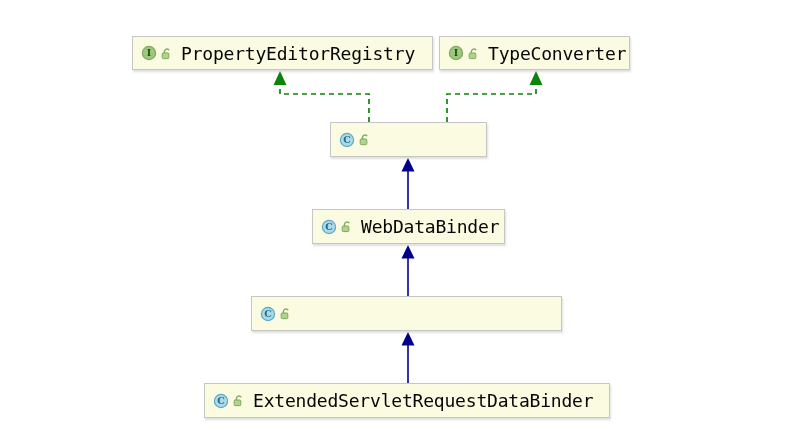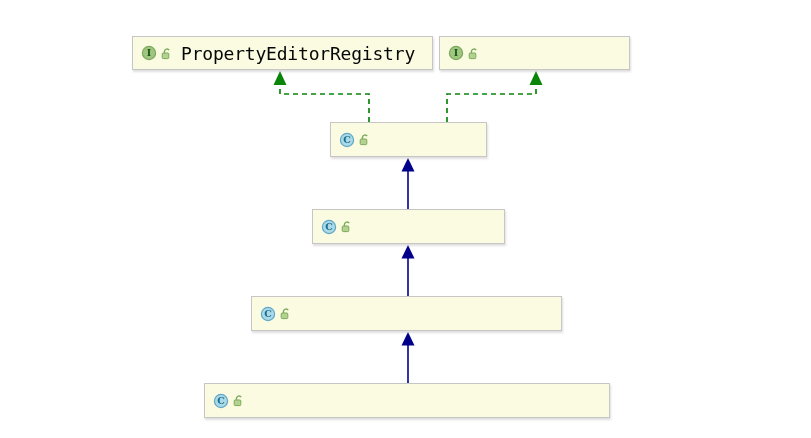--- a/index.html
+++ b/index.html
@@ -123,20 +123,21 @@
           <circle class="if-circle" cx="8" cy="8" r="6.6"></circle>
           <text class="if-letter" x="8" y="11.2">I</text>
         </svg>
     </span>
     <span class="icon lock">
       <svg width="11" height="13" viewBox="0 0 11 13">
           <path class="lock-shackle" d="M3.4 6 V4.6 a2.6 2.6 0 0 1 4.8 -1.4"></path>
           <rect class="lock-body" x="1.2" y="6" width="6.6" height="5.6" rx="1"></rect>
         </svg>
     </span>
+    <span class="label">TypeConverter</span>
   </div>
 
   <div class="node" id="n-databinder">
     <span class="icon">
       <svg width="16" height="16" viewBox="0 0 16 16">
           <circle class="cl-circle" cx="8" cy="8" r="6.6"></circle>
           <text class="cl-letter" x="8" y="11.2">C</text>
         </svg>
     </span>
     <span class="icon lock">
@@ -153,20 +154,21 @@
           <circle class="cl-circle" cx="8" cy="8" r="6.6"></circle>
           <text class="cl-letter" x="8" y="11.2">C</text>
         </svg>
     </span>
     <span class="icon lock">
       <svg width="11" height="13" viewBox="0 0 11 13">
           <path class="lock-shackle" d="M3.4 6 V4.6 a2.6 2.6 0 0 1 4.8 -1.4"></path>
           <rect class="lock-body" x="1.2" y="6" width="6.6" height="5.6" rx="1"></rect>
         </svg>
     </span>
+    <span class="label">WebDataBinder</span>
   </div>
 
   <div class="node" id="n-servletrequestdatabinder">
     <span class="icon">
       <svg width="16" height="16" viewBox="0 0 16 16">
           <circle class="cl-circle" cx="8" cy="8" r="6.6"></circle>
           <text class="cl-letter" x="8" y="11.2">C</text>
         </svg>
     </span>
     <span class="icon lock">
@@ -183,15 +185,16 @@
           <circle class="cl-circle" cx="8" cy="8" r="6.6"></circle>
           <text class="cl-letter" x="8" y="11.2">C</text>
         </svg>
     </span>
     <span class="icon lock">
       <svg width="11" height="13" viewBox="0 0 11 13">
           <path class="lock-shackle" d="M3.4 6 V4.6 a2.6 2.6 0 0 1 4.8 -1.4"></path>
           <rect class="lock-body" x="1.2" y="6" width="6.6" height="5.6" rx="1"></rect>
         </svg>
     </span>
+    <span class="label">ExtendedServletRequestDataBinder</span>
   </div>
 
 </div>
 
 </body></html>

